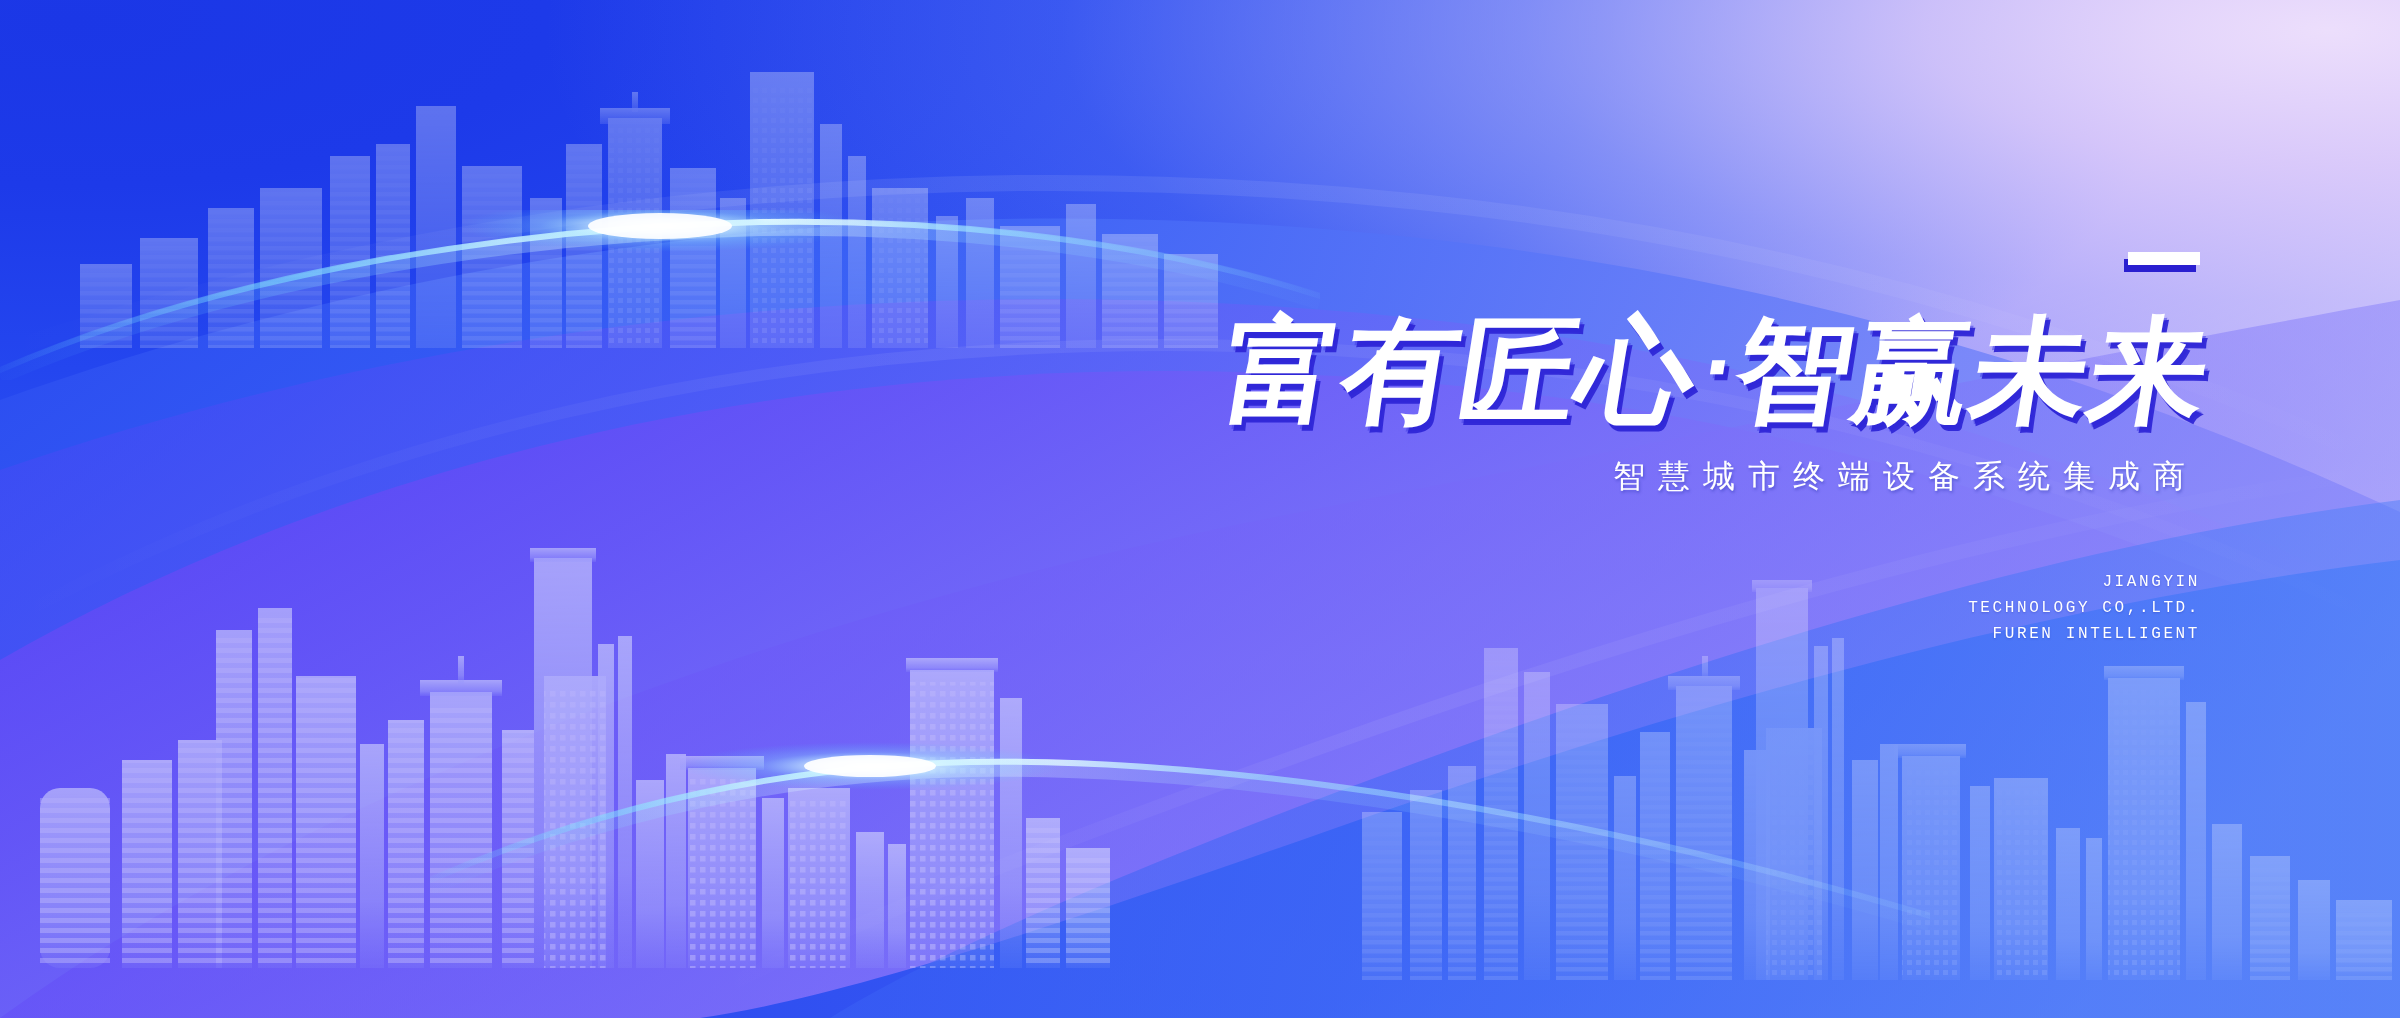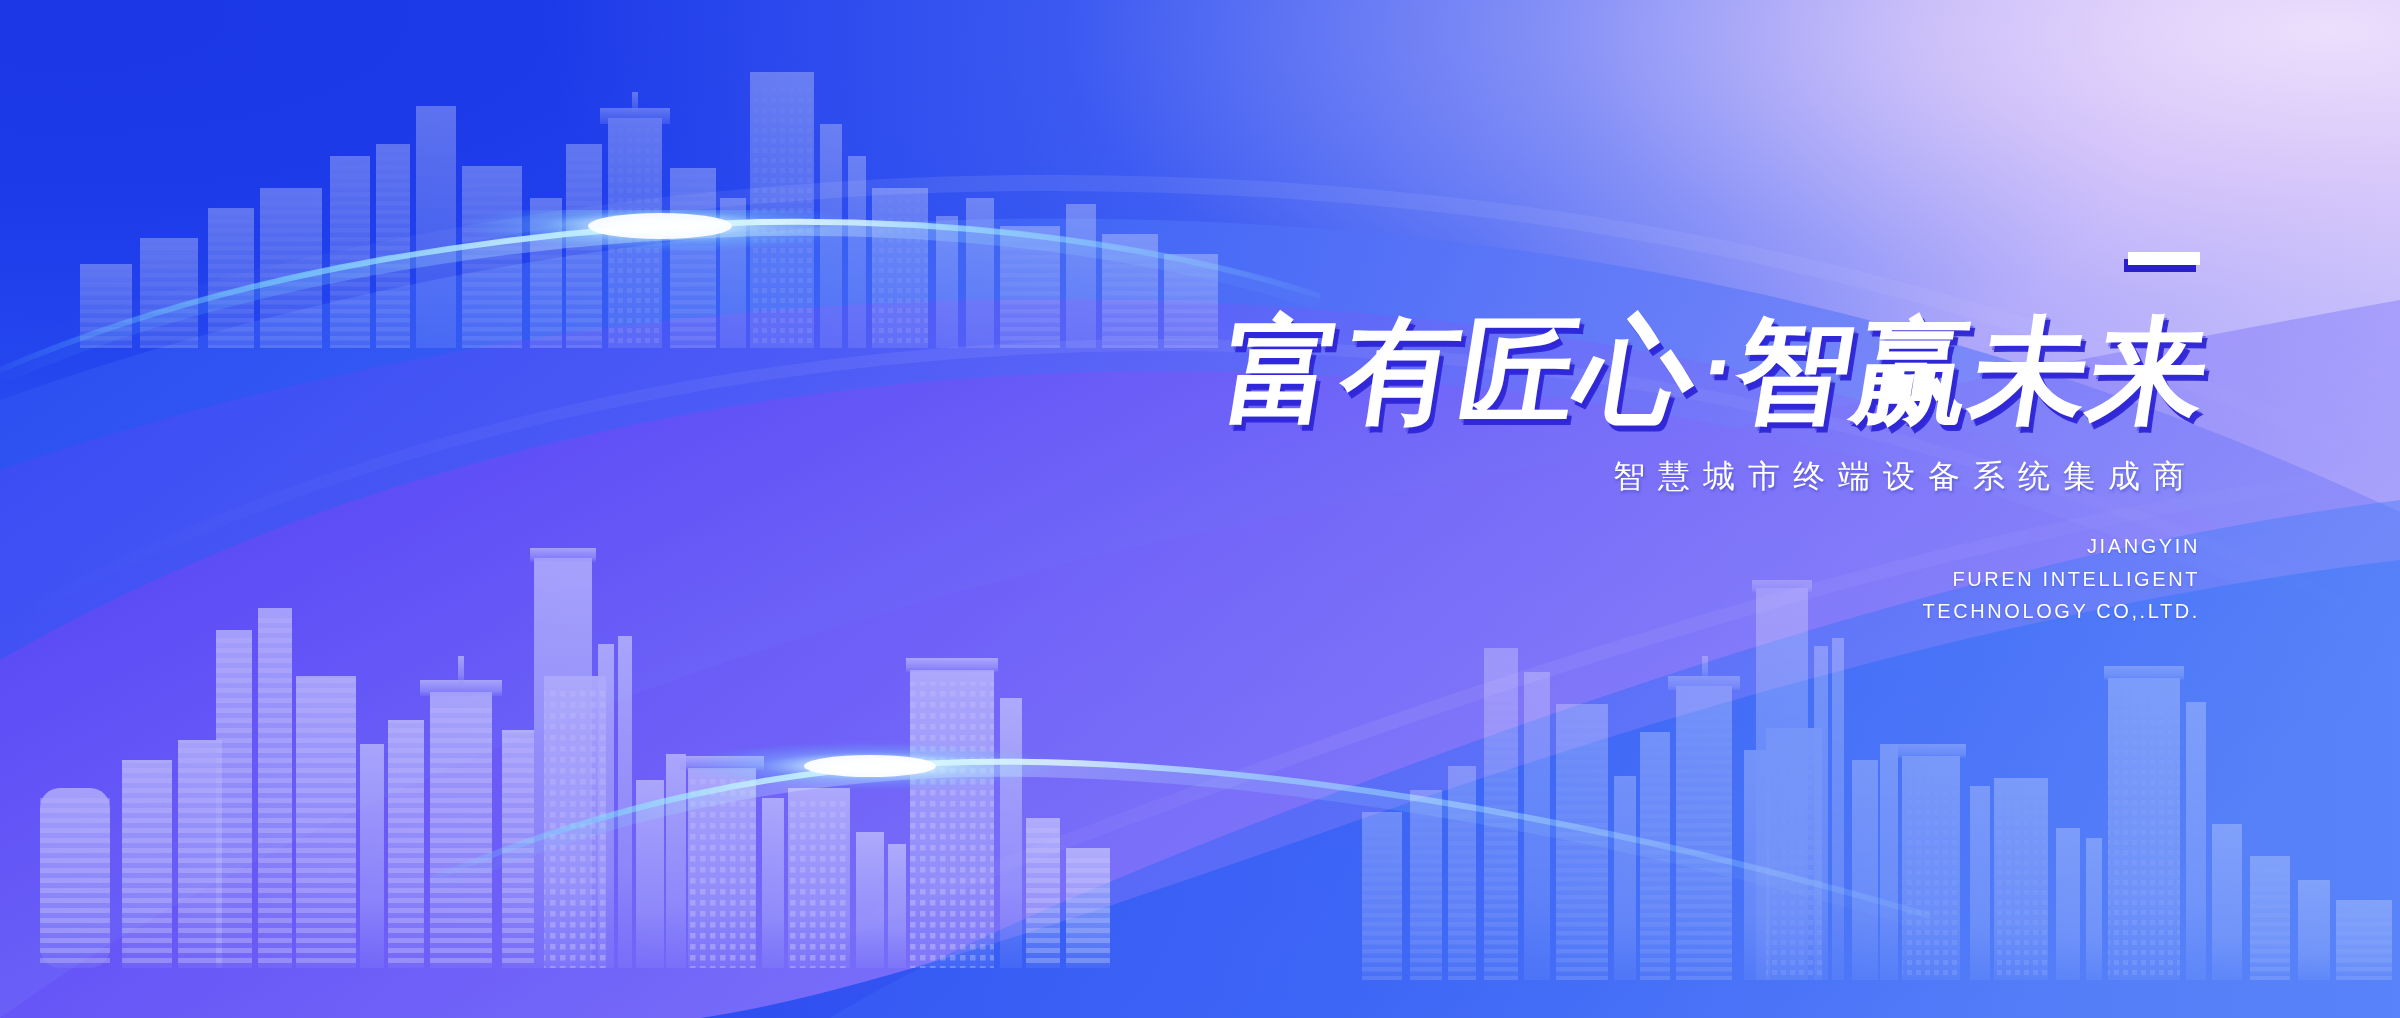--- a/index.html
+++ b/index.html
@@ -75,28 +75,28 @@
     line-height:1.1;
     font-weight:400;
     color:#ffffff;
     letter-spacing:13px;
     padding-right:2px;
     white-space:nowrap;
     text-shadow:1px 2px 3px rgba(40,48,170,0.45);
     font-family:"DejaVu Sans","Liberation Sans",sans-serif;
   }
   #enblock{
-    margin-top:36px;
+    margin-top:76px;
     color:#ffffff;
-    font-size:20px;
+    font-size:16px;
     line-height:1.62;
     letter-spacing:2.6px;
     font-weight:400;
     text-shadow:0 1px 2px rgba(40,48,170,0.35);
-    font-family:Liberation Sans, sans-serif;
+    font-family:Liberation Mono, monospace;
   }
   #enblock div{white-space:nowrap;}
 </style>
 </head>
 <body>
 
 <div id="stage">
 
   <div class="layer">
     <svg viewBox="0 0 2400 1018" preserveAspectRatio="none" xmlns="http://www.w3.org/2000/svg">
@@ -408,19 +408,19 @@
   <div id="copy">
 
     <div id="dash"></div>
 
     <div id="headline"><span>富有匠心</span><span class="dot">·</span><span>智赢未来</span></div>
 
     <div id="subtitle">智慧城市终端设备系统集成商</div>
 
     <div id="enblock">
       <div>JIANGYIN</div>
+      <div>TECHNOLOGY CO,.LTD.</div>
       <div>FUREN INTELLIGENT</div>
-      <div>TECHNOLOGY CO,.LTD.</div>
     </div>
 
   </div>
 
 </div>
 
 </body></html>

